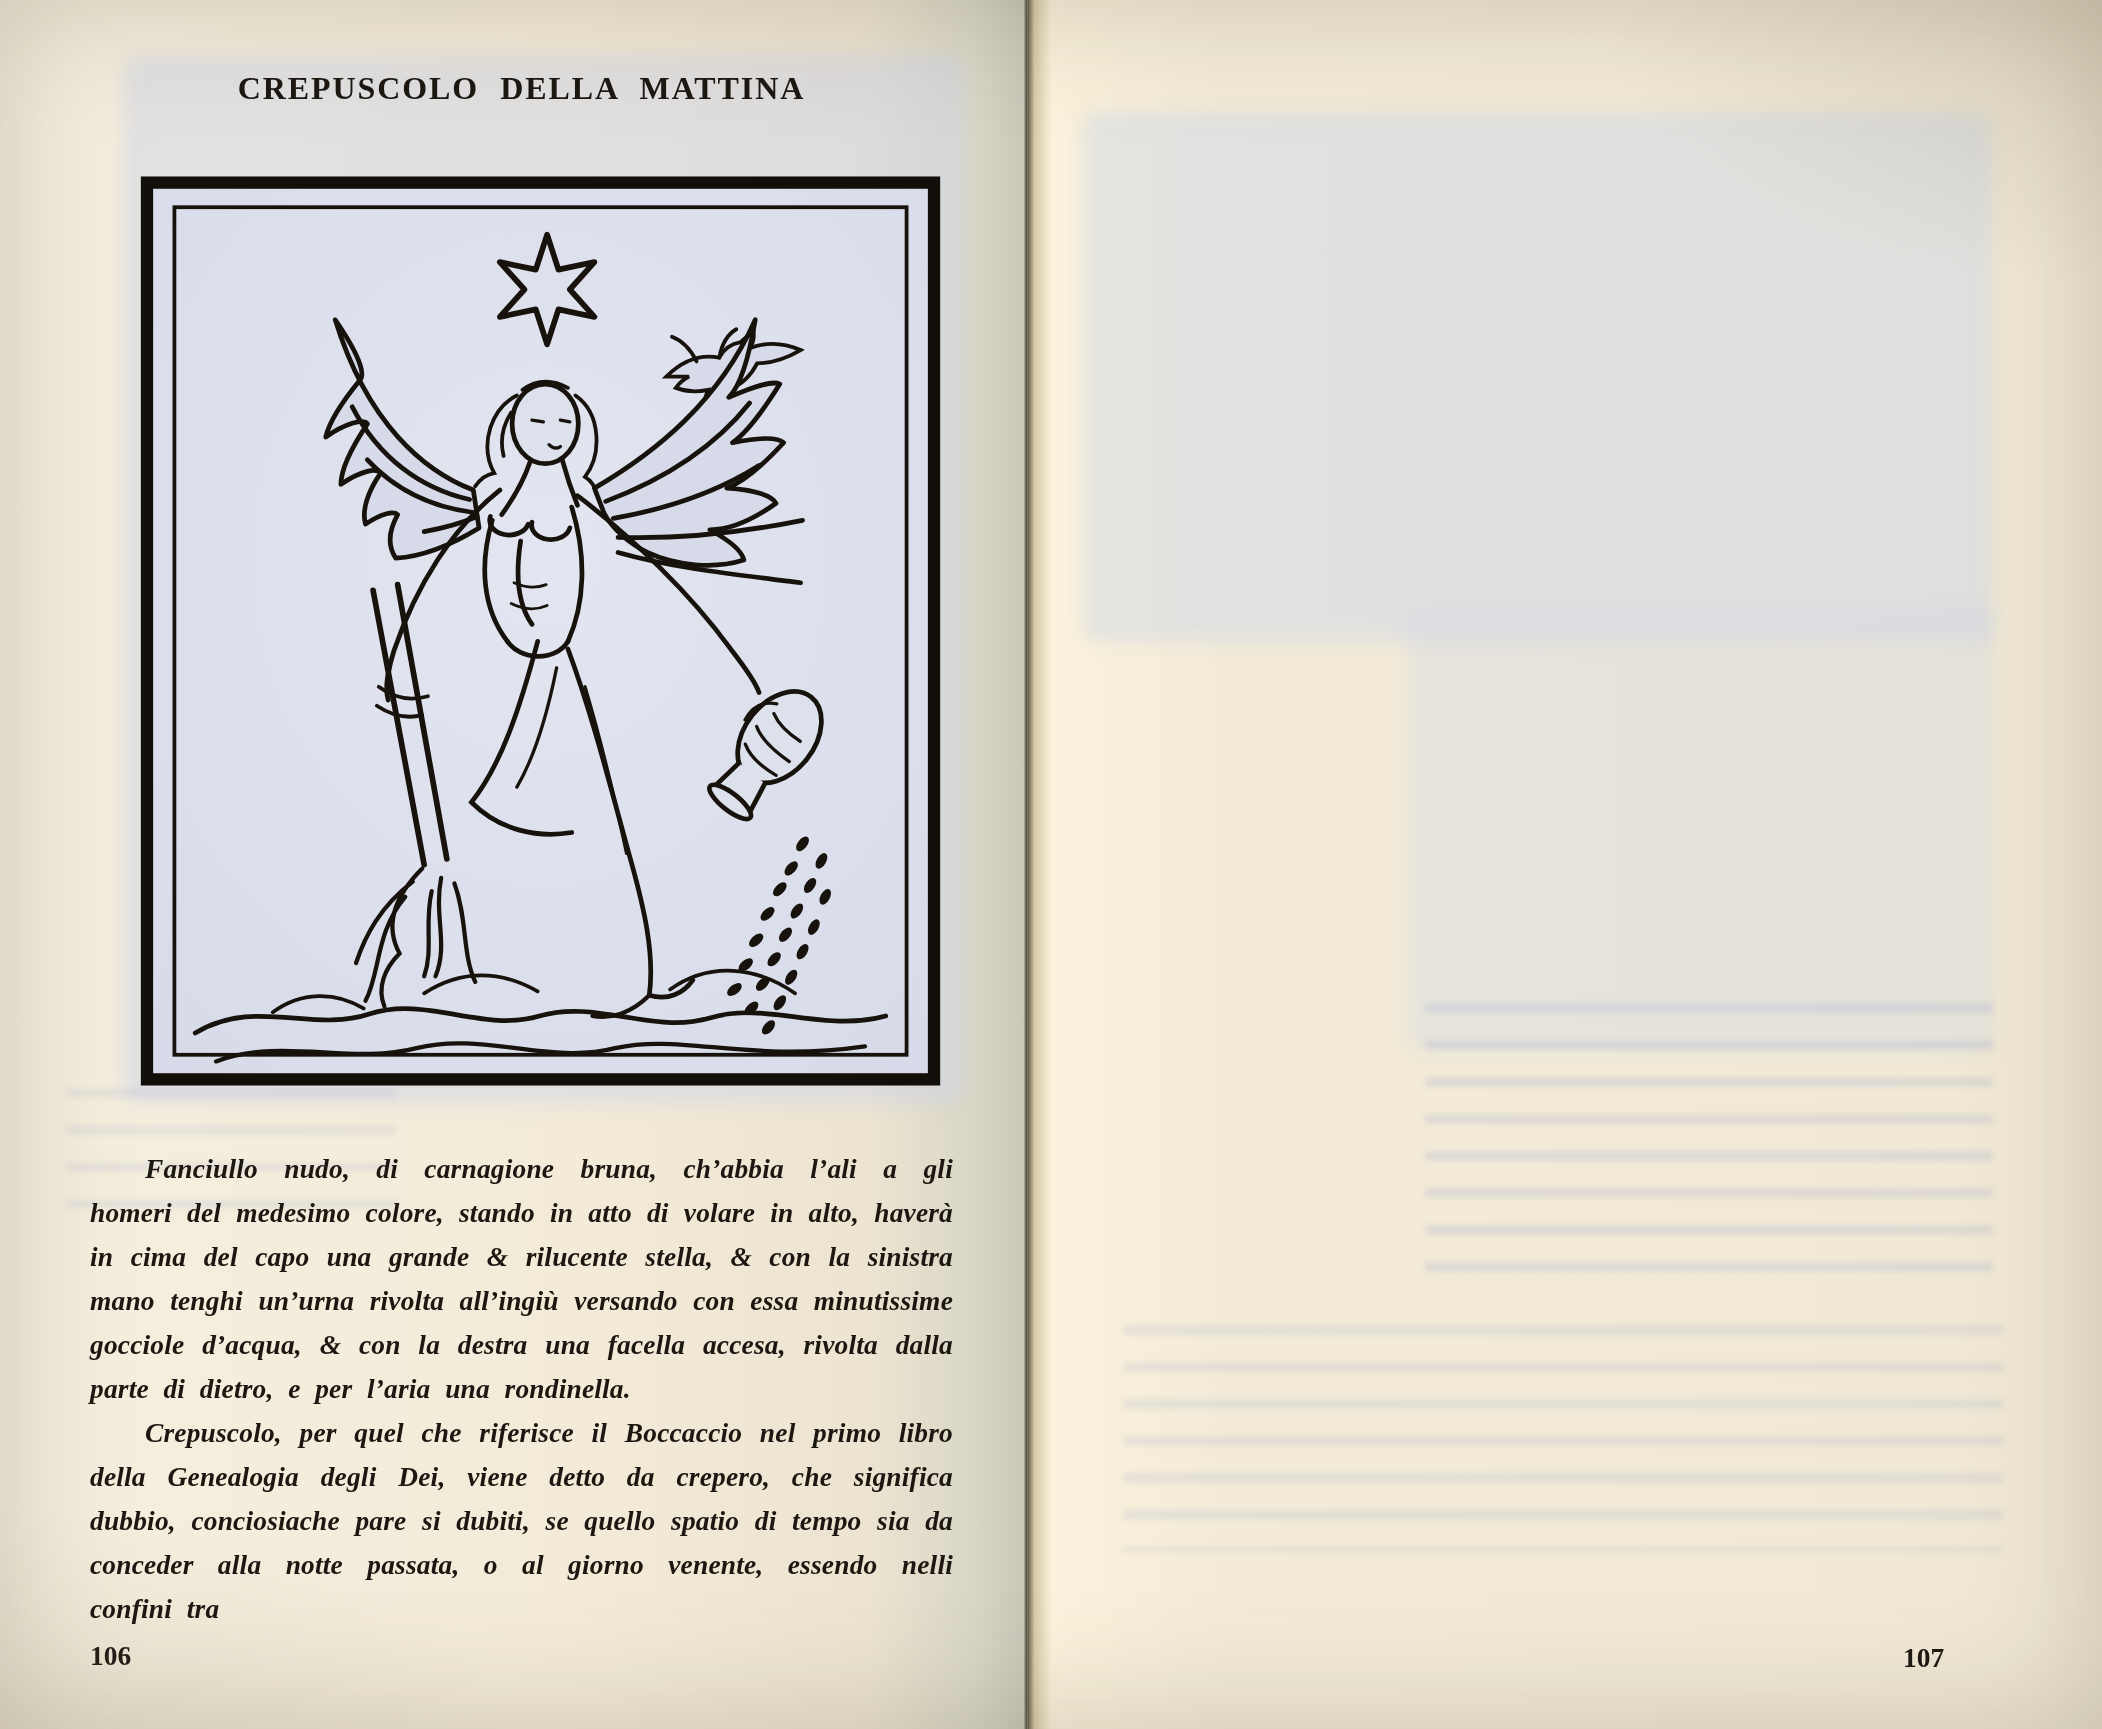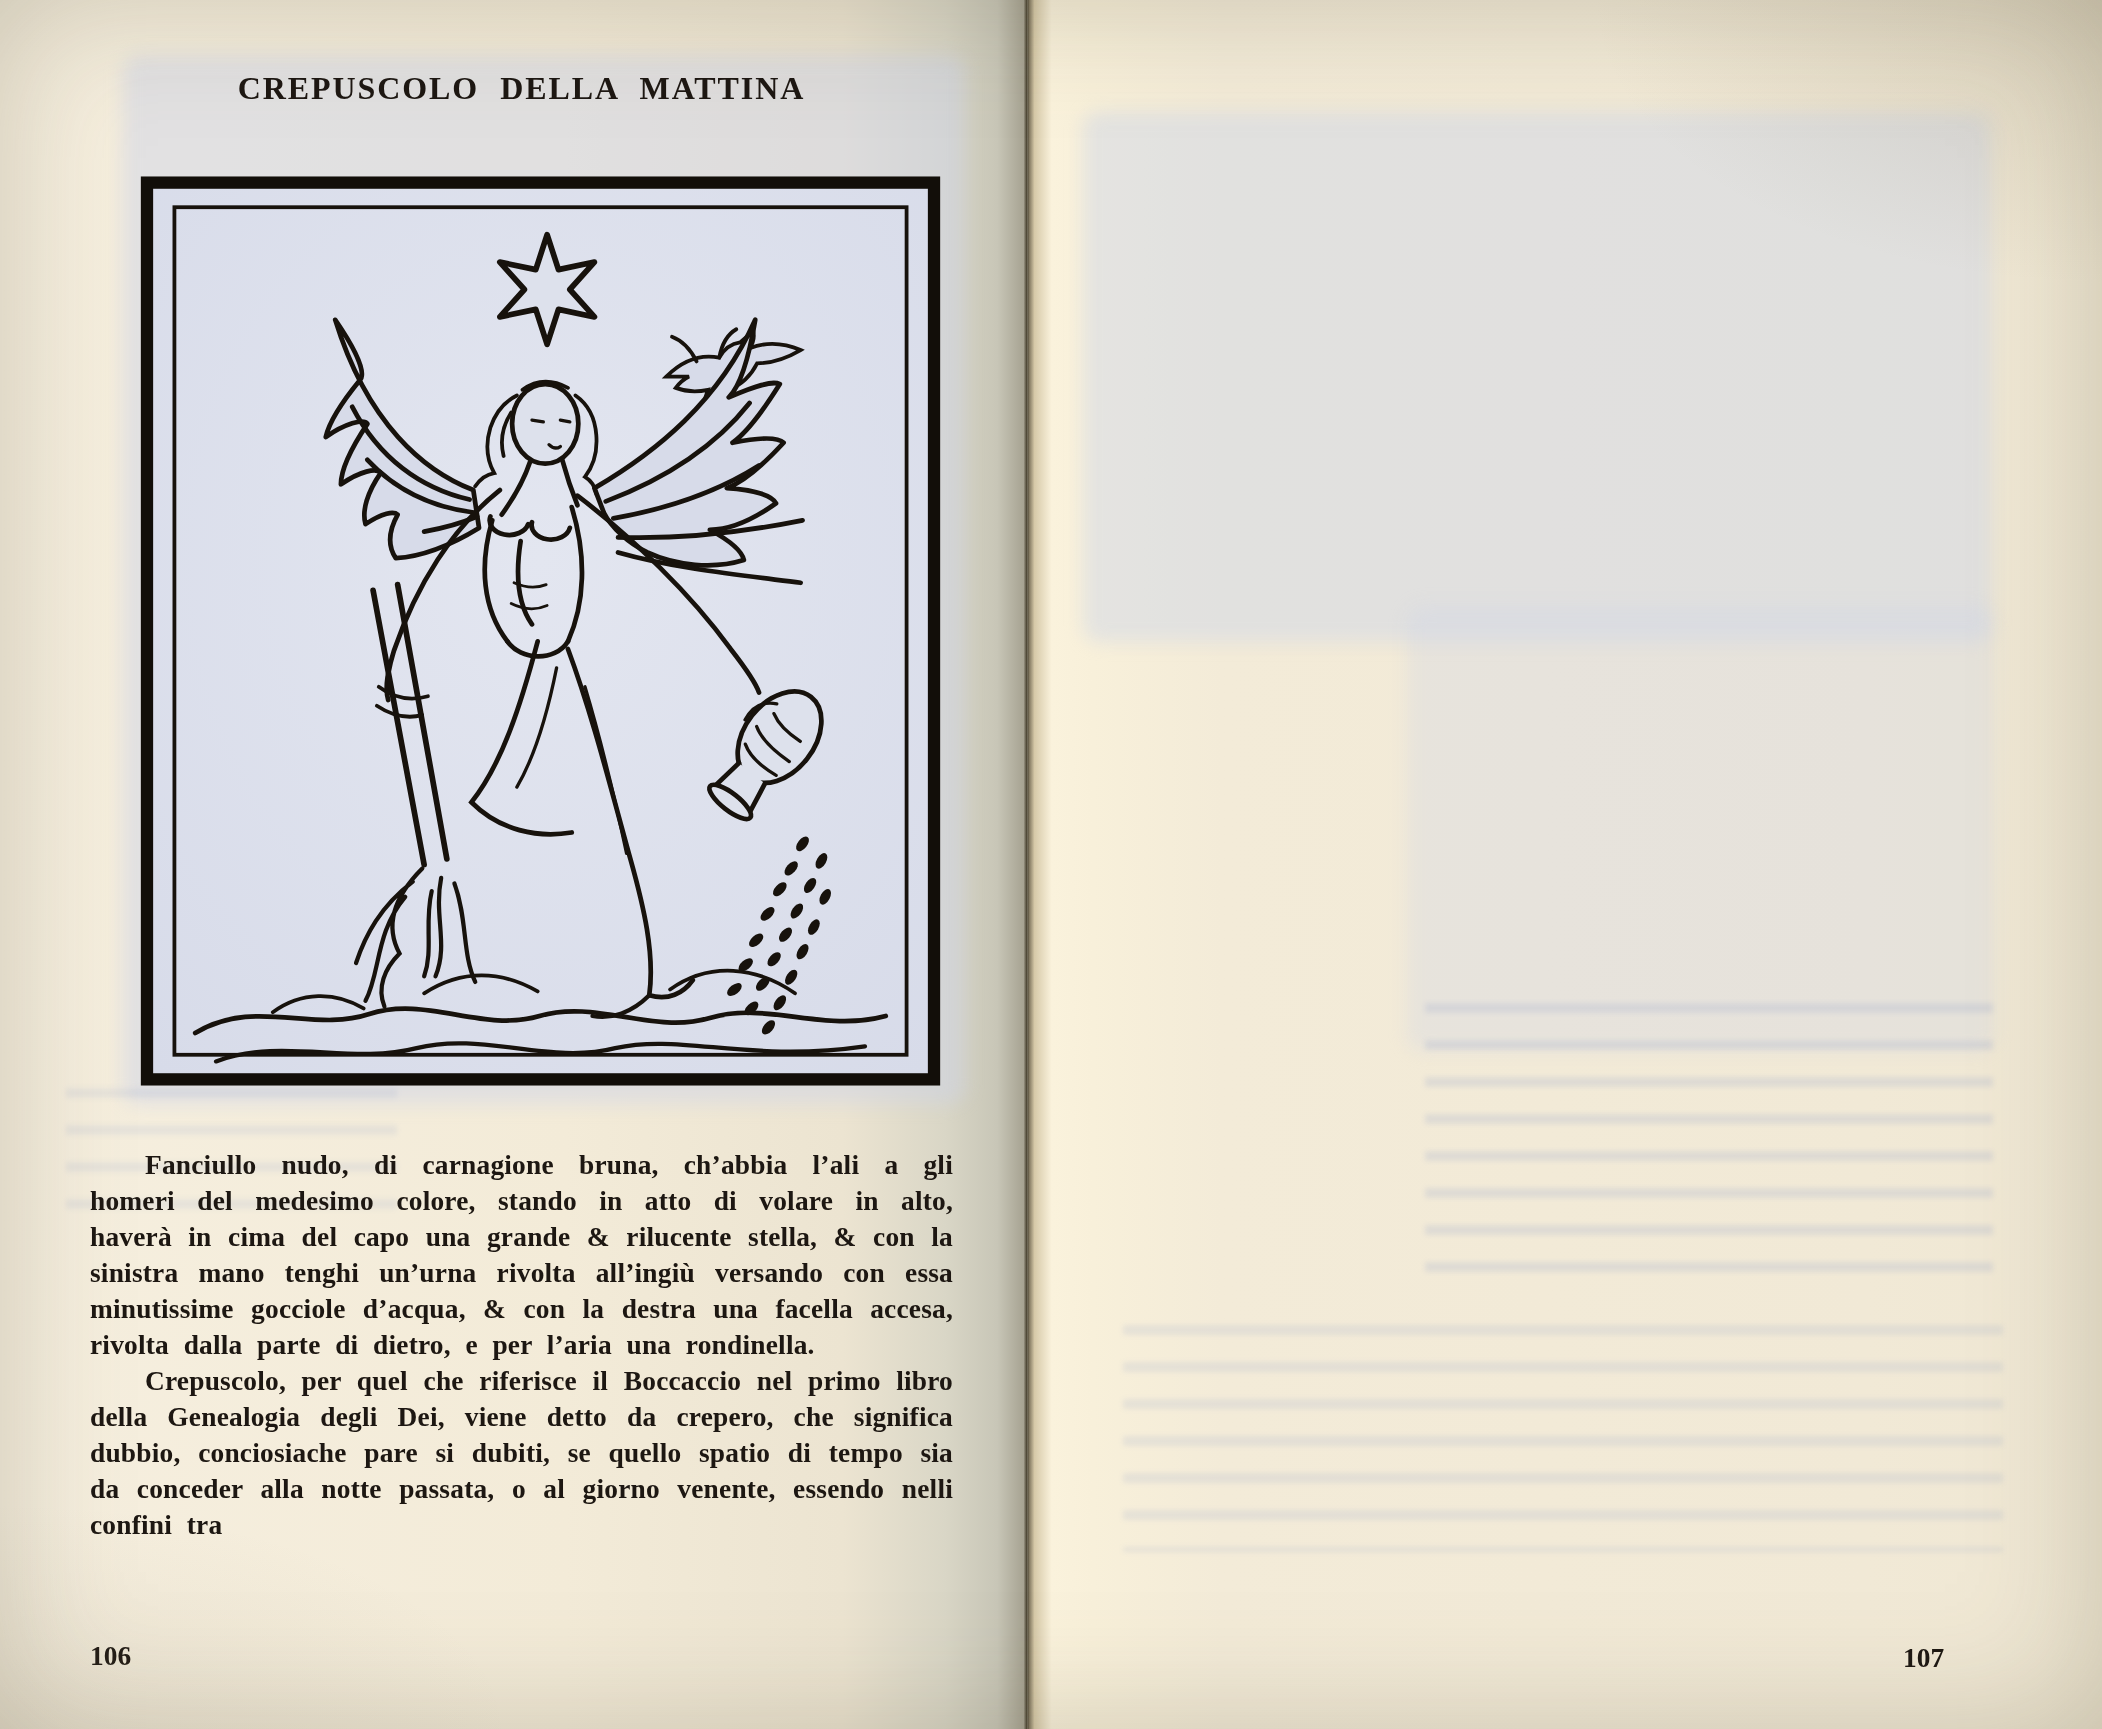--- a/index.html
+++ b/index.html
@@ -9,20 +9,21 @@
     font-family:"Liberation Serif", serif;
     color:#1d1712;
   }
   
   .page{position:absolute;top:0;height:1730px;}
   #page-left{
     left:0;width:1028px;
     background:linear-gradient(to right,
       #f6efdf 0%, #f3ebd8 55%, #ece4d1 82%,
       #d9d6c6 92%, #c8c6b7 97%, #a19d8c 100%);
+    padding-left:32px;
   }
   #page-right{
     left:1028px;width:1075px;
     background:linear-gradient(to right,
       #6e6550 0%, #d6c9a8 0.6%, #faf2dc 2.2%, #f8f0da 6%,
       #f3ebd8 18%, #f1e9d6 78%, #efe7d3 100%);
   }
   #gutter-line{
     position:absolute;left:1024px;top:0;width:4.7px;height:1730px;
     background:linear-gradient(to right, rgba(70,62,42,.15), rgba(60,52,34,.8), rgba(70,62,42,.1));
@@ -36,22 +37,22 @@
   }
   
   .tint{position:absolute;border-radius:17px;filter:blur(8.5px);pointer-events:none;}
   .ghost{
     position:absolute;pointer-events:none;filter:blur(2.8px);opacity:.5;
     background:repeating-linear-gradient(180deg,
       rgba(150,164,202,.42) 0 10.4px, rgba(150,164,202,0) 10.4px 37px);
   }
   
   .body-text{
-    font-size:27.4px;line-height:36px;font-weight:bold;
-    text-align:justify;word-spacing:7.6px;letter-spacing:0.2px;
+    font-size:27.4px;line-height:44px;font-weight:bold;
+    text-align:justify;word-spacing:7.6px;letter-spacing:0.2px;font-style:italic;
   }
   .para{margin:0;}
   .indent{text-indent:55px;}
   .heading{
     font-weight:bold;font-size:32px;letter-spacing:1.9px;word-spacing:11.4px;
     text-align:center;margin:0;
   }
   .page-number{position:absolute;font-weight:bold;font-size:27.4px;}
   #left-column{position:absolute;left:90px;top:1147px;width:863px;z-index:3;}
   #left-heading{position:absolute;left:90px;top:70px;width:863px;z-index:3;}

